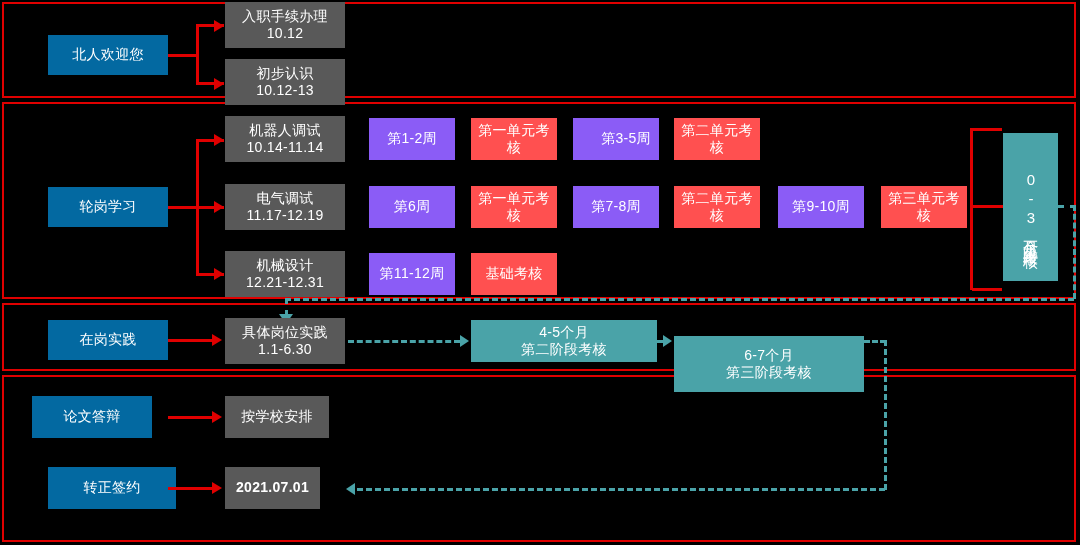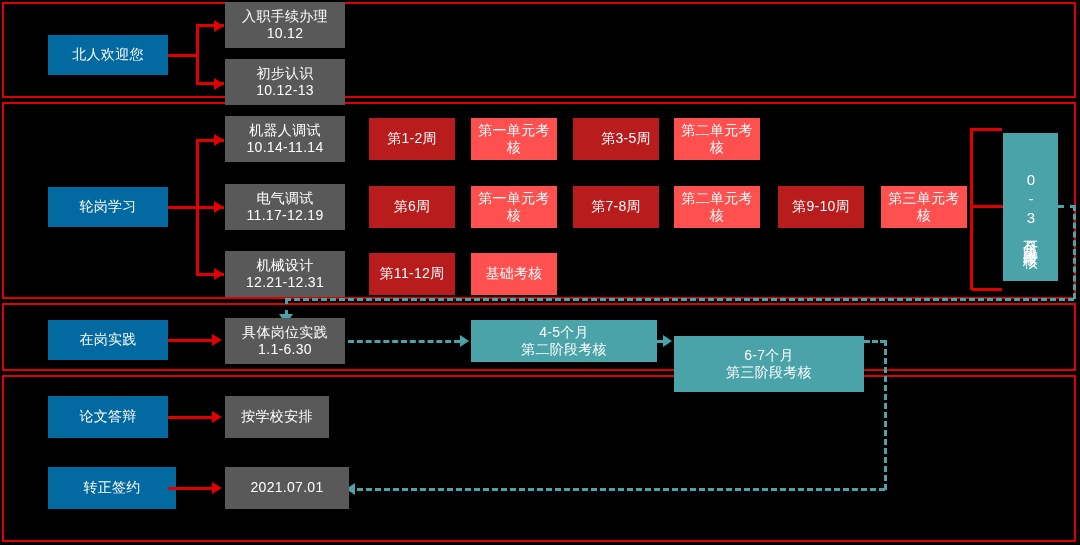--- a/index.html
+++ b/index.html
@@ -31,21 +31,21 @@
     text-align: center;
     color: #ffffff;
     line-height: 1.25;
     font-size: 14px;
     letter-spacing: .3px;
     white-space: pre-line;
     padding: 2px 4px;
   }
   .n-red   { background: #0369a1; }
   .n-dark  { background: #595959; }
-  .n-gray  { background: #b91c1c; }
+  .n-gray  { background: #8b5cf6; }
   .n-pink  { background: #ff5050; }
   .n-teal  { background: #4aa3a8; }
   .n-vert  {
     writing-mode: vertical-rl;
     text-orientation: upright;
     letter-spacing: 2px;
     line-height: 1.05;
   }
   
   .ln { position: absolute; background: #e00000; }
@@ -175,23 +175,23 @@
   <div class="dash-h" style="left:657px; top:340px; width:7px;"></div>
   <div class="t-arrow-r" style="left:663px; top:335px;"></div>
   <div class="node n-teal" style="left:674px; top:336px; width:190px; height:56px;">6-7个月
 第三阶段考核</div>
 
   <div class="dash-h" style="left:864px; top:340px; width:22px;"></div>
   <div class="dash-v" style="left:884px; top:340px; height:150px;"></div>
   <div class="dash-h" style="left:357px; top:488px; width:528px;"></div>
   <div class="t-arrow-l" style="left:346px; top:483px;"></div>
 
-  <div class="node n-red" style="left:48px; top:396px; width:120px; height:42px;">论文答辩</div>
+  <div class="node n-red" style="left:32px; top:396px; width:120px; height:42px;">论文答辩</div>
   <div class="ln ln-h" style="left:168px; top:416px; width:46px;"></div>
   <div class="arrow-r" style="left:212px; top:411px;"></div>
   <div class="node n-dark" style="left:225px; top:396px; width:104px; height:42px;">按学校安排</div>
 
   <div class="node n-red" style="left:48px; top:467px; width:128px; height:42px;">转正签约</div>
   <div class="ln ln-h" style="left:168px; top:487px; width:46px;"></div>
   <div class="arrow-r" style="left:212px; top:482px;"></div>
-  <div class="node n-dark" style="left:225px; top:467px; width:124px; height:42px;">2021.07.01</div>
+  <div class="node n-dark" style="left:225px; top:467px; width:95px; height:42px;font-weight:bold;">2021.07.01</div>
 
 </div>
 
 </body></html>

